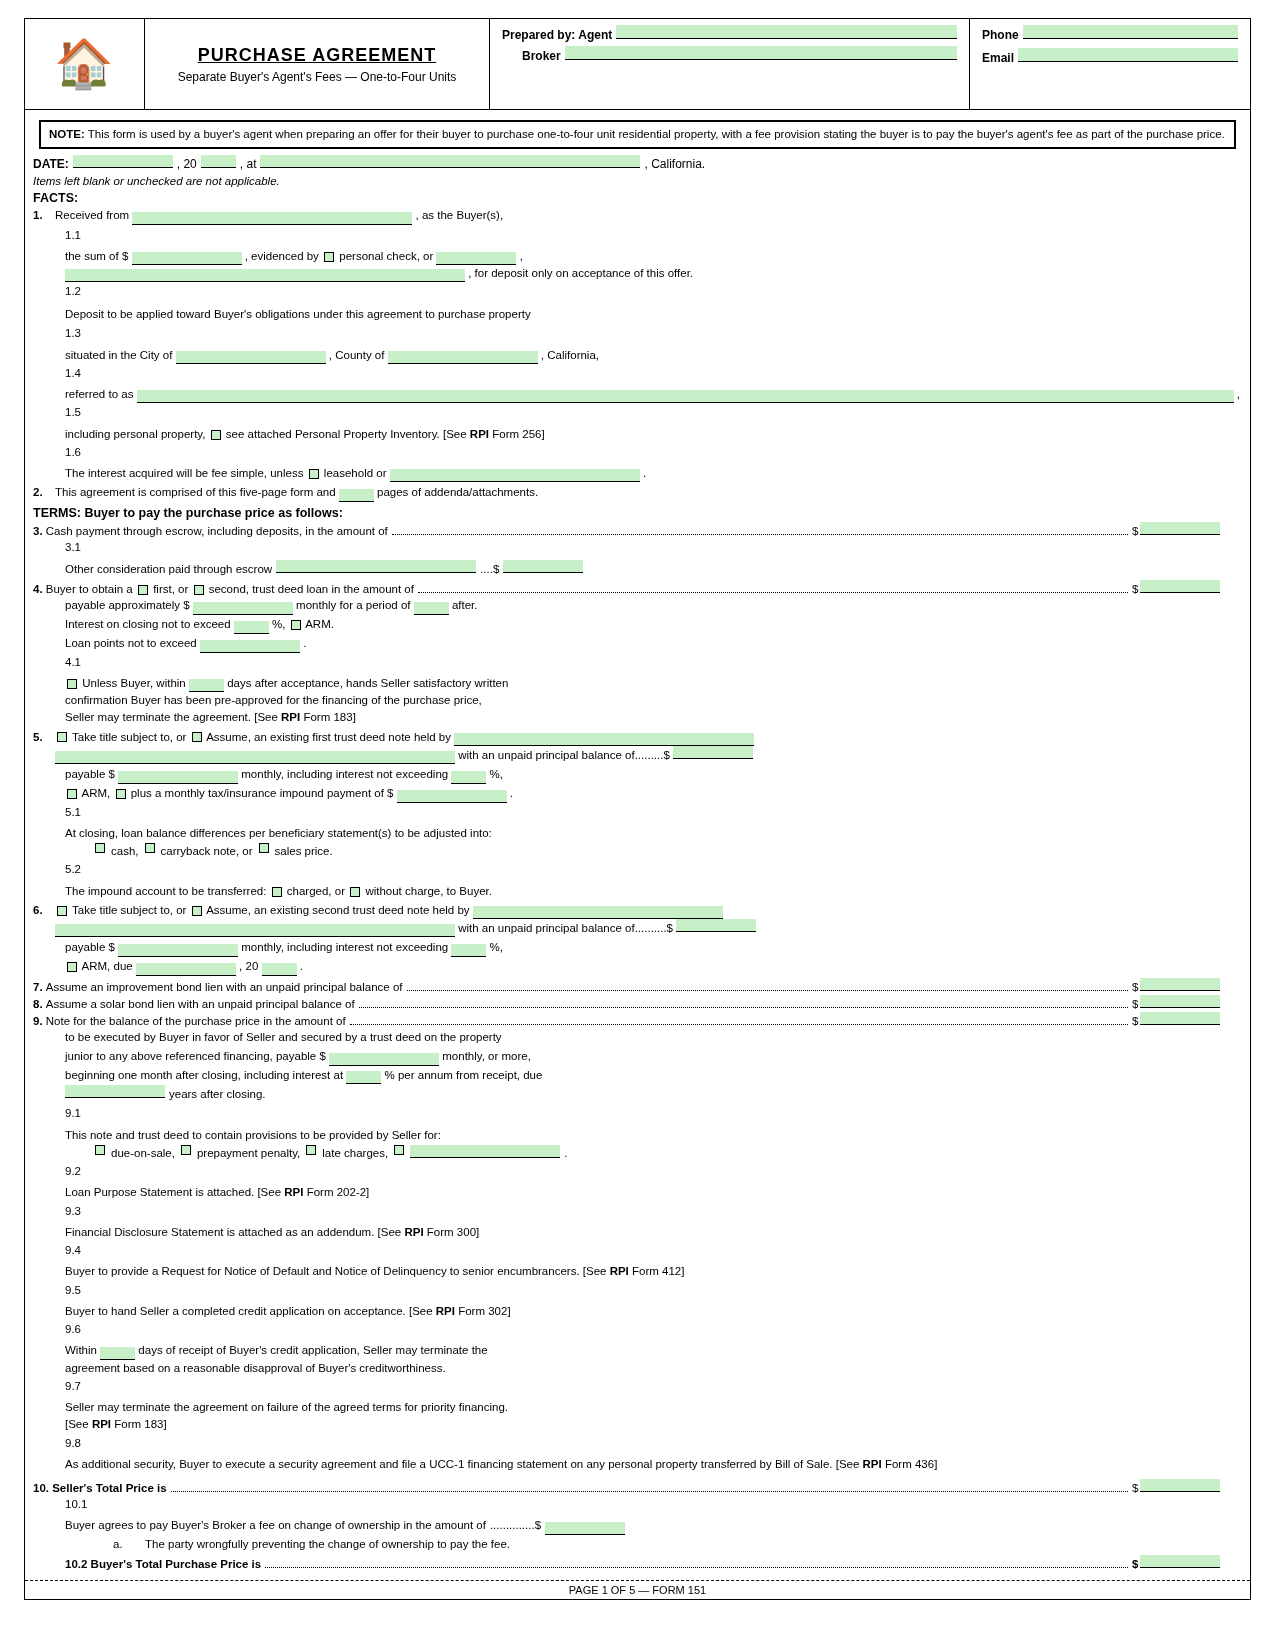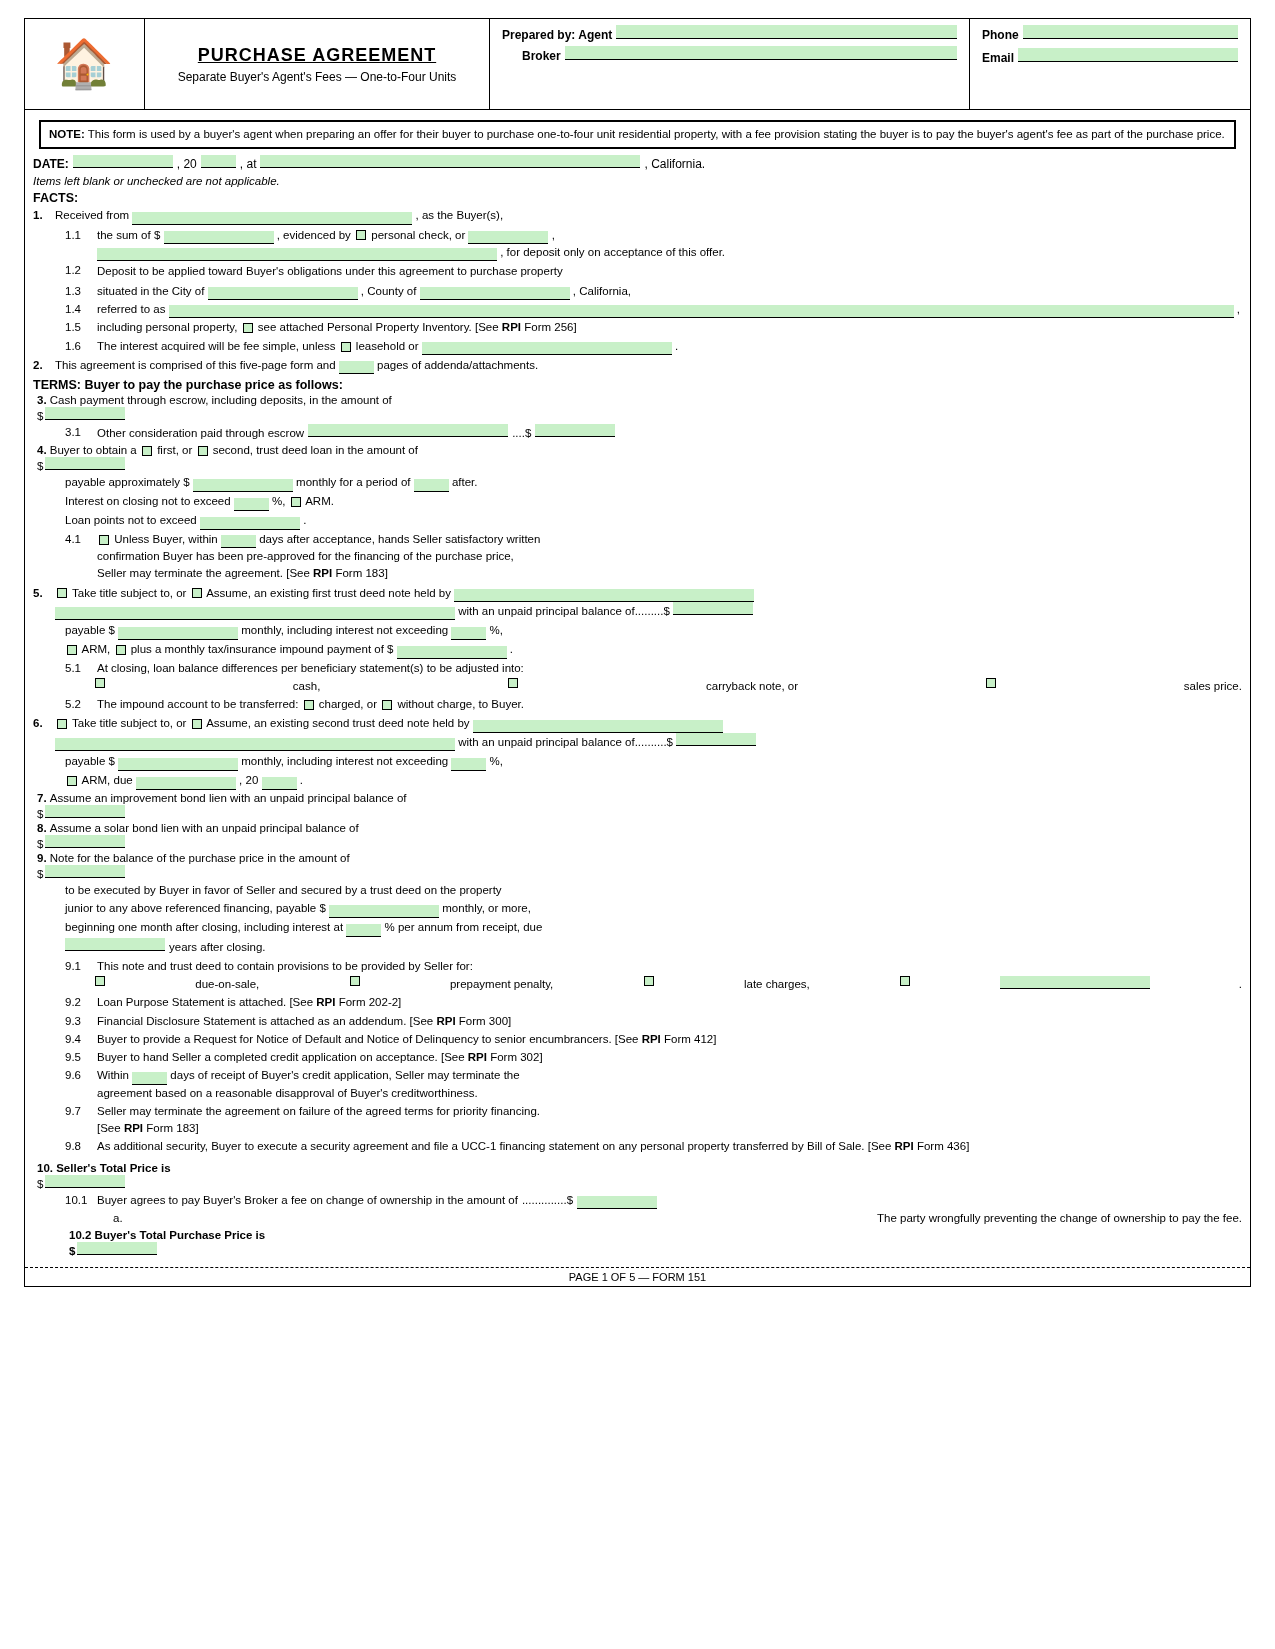--- a/index.html
+++ b/index.html
@@ -128,31 +128,31 @@
     .item-num {
       min-width: 18px;
       font-weight: bold;
     }
     .sub-item {
       display: flex;
       gap: 4px;
       margin: 1px 0 1px 32px;
       line-height: 1.5;
       font-size: 11.5px;
+      flex-direction: column;
     }
     .sub-item-num {
       min-width: 28px;
     }
     .sub-sub-item {
       display: flex;
       gap: 4px;
       margin: 1px 0 1px 60px;
       line-height: 1.5;
       font-size: 11.5px;
-      justify-content: space-between;
     }
     .inline-field {
       background-color: #c8f0c8;
       border-bottom: 1px solid #000;
       display: inline-block;
       min-width: 60px;
       height: 13px;
       vertical-align: bottom;
     }
     .inline-field-sm {
@@ -195,21 +195,20 @@
       background: #c8f0c8;
       vertical-align: middle;
       margin: 0 2px;
     }
     .dotted-line-row {
       display: flex;
       align-items: baseline;
       justify-content: center;
       font-size: 11.5px;
       margin: 2px 0;
-      flex-direction: column;
     }
     .dots {
       flex: 1;
       overflow: hidden;
       border-bottom: 1px dotted #000;
       margin: 0 4px;
       height: 12px;
     }
     .dollar-field-right {
       display: flex;

